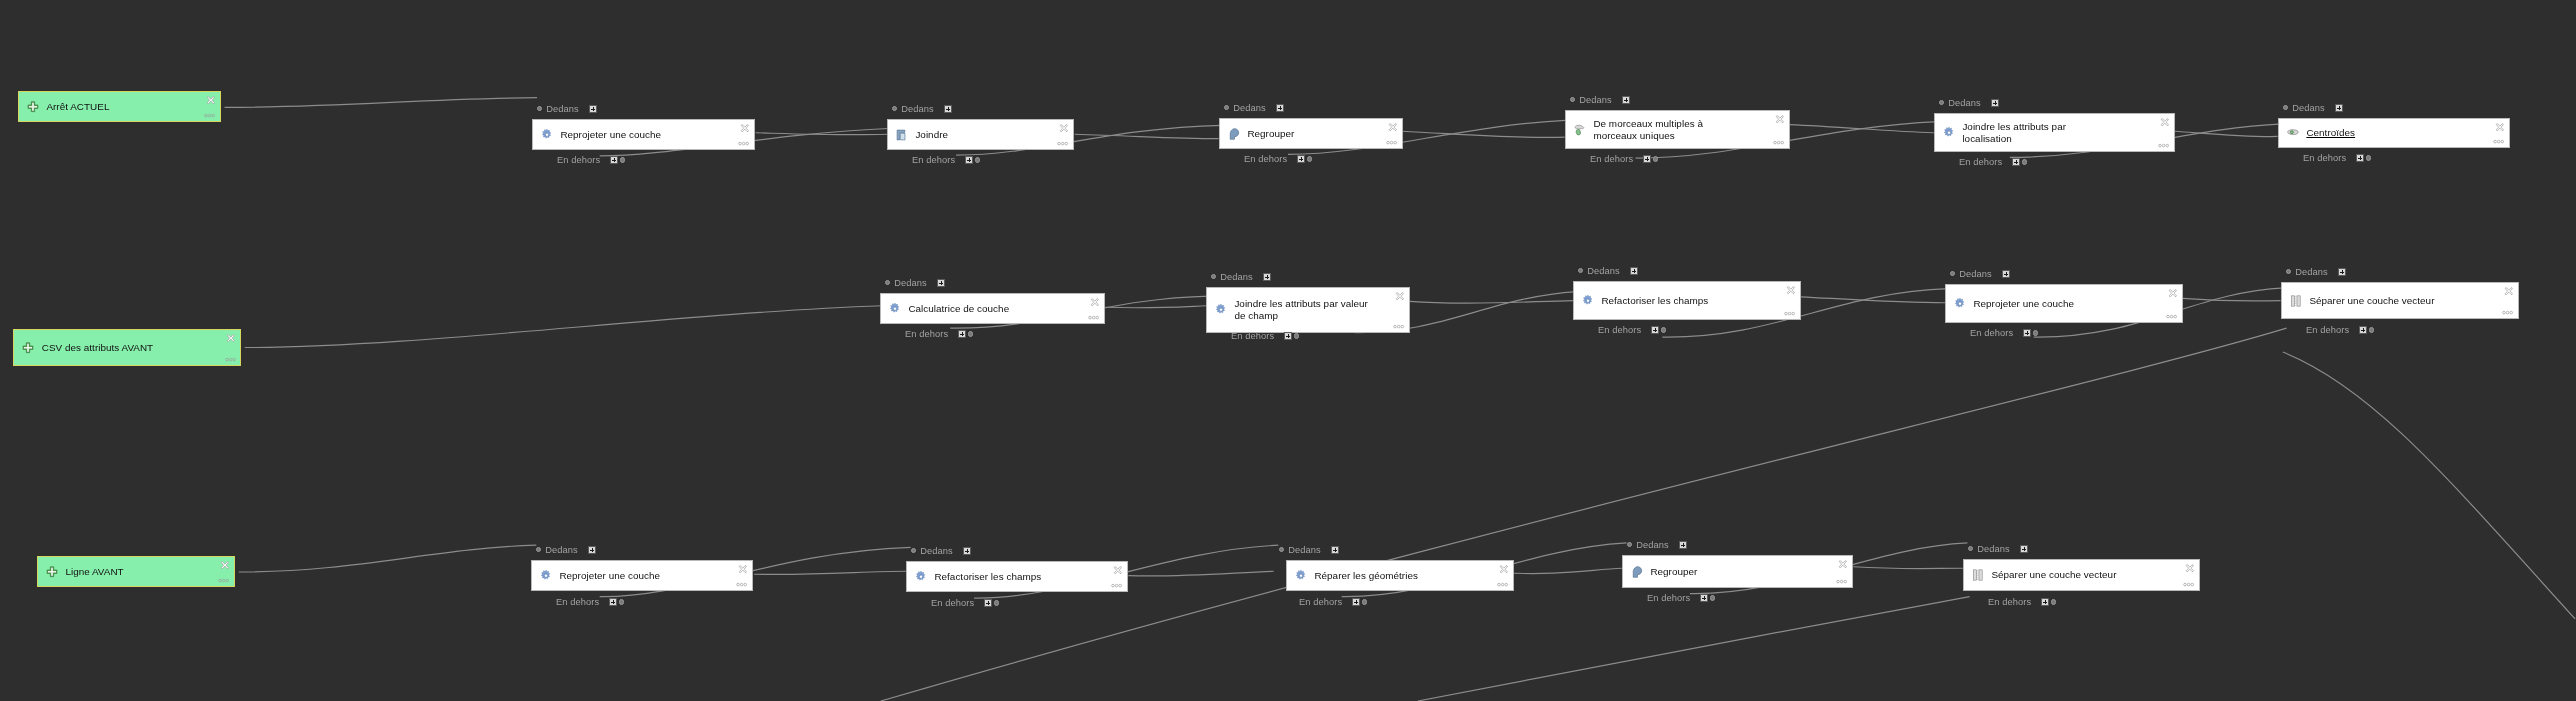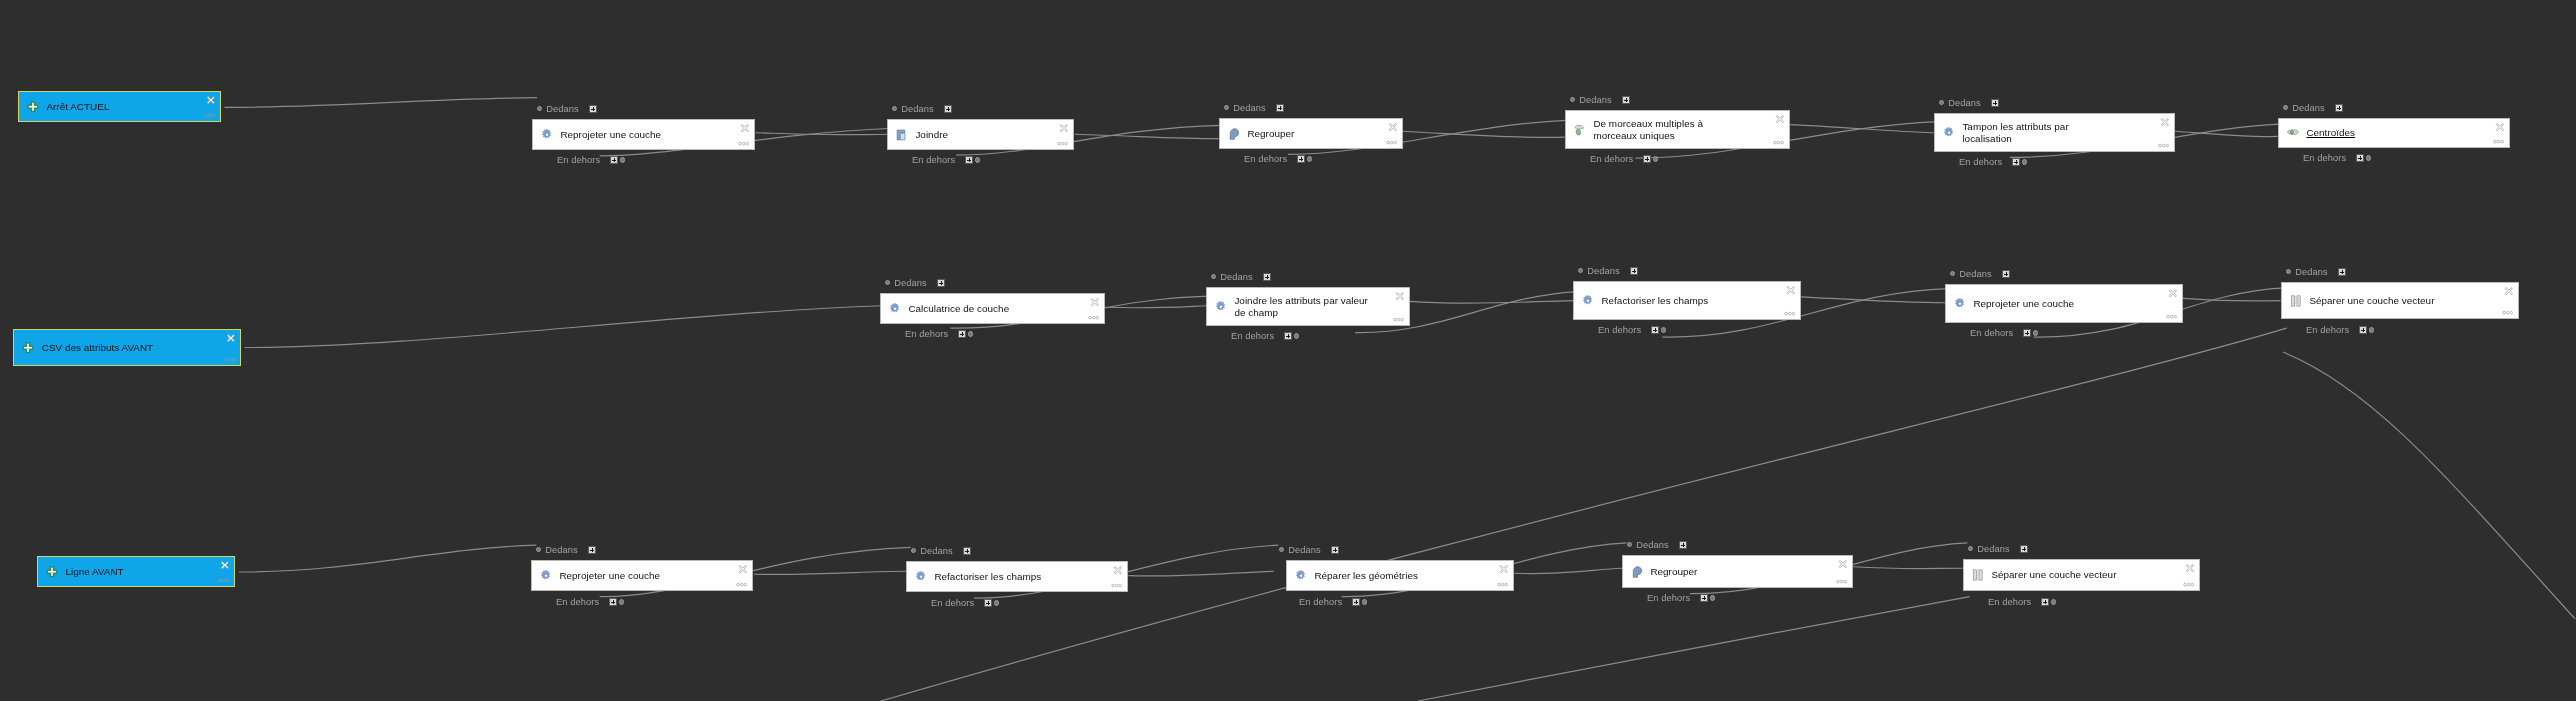--- a/index.html
+++ b/index.html
@@ -93,21 +93,21 @@
   .node-box {
     position: absolute;
     background: #ffffff;
     border: 0.7px solid #b9b9b9;
     box-sizing: border-box;
     display: flex;
     align-items: center;
     padding: 0 6px 0 6.7px;
   }
   .node-box.src {
-    background: #0ea5e9;
+    background: #86efac;
     border: 0.7px solid #d6d65e;
   }
   .node-icon {
     flex: 0 0 auto;
     width: 14px;
     height: 14px;
     margin-right: 6.7px;
     display: block;
   }
   .node-title {
@@ -307,21 +307,21 @@
           <span class="port-label">Dedans</span>
           <span class="port-plus"></span>
         </div>
         <div class="node-box" style="left: 0px; top: 0px; width: 241px; height: 39px;">
           <svg viewBox="0 0 20 20" class="node-icon">
             <g fill="#7e9fd0" stroke="#4d74ad" stroke-width="0.5">
               <path d="M10 1.6l1.3 2.2 2.5-.6-.5 2.5 2.3 1.2-1.8 1.8 1.4 2.1-2.5.5-.1 2.6-2.3-1.1-1.8 1.9-1.1-2.3-2.5.5.6-2.5-2.3-1.1 1.8-1.8-1.3-2.2 2.5-.4.2-2.5 2.2 1z"></path>
             </g>
             <circle cx="10" cy="9.6" r="2.4" fill="#ffffff" stroke="#4d74ad" stroke-width="0.8"></circle>
           </svg>
-          <span class="node-title">Tampon les attributs par
+          <span class="node-title">Joindre les attributs par
 localisation</span>
           <svg viewBox="0 0 14 14" class="node-close">
             <path d="M2.4 1.2l1.4 0 3.2 3.4 3.2-3.4 1.4 0 .5 1.2-3.3 3.6 3.3 3.6-.5 1.2-1.4 0-3.2-3.4-3.2 3.4-1.4 0-.5-1.2 3.3-3.6-3.3-3.6z" fill="#ffffff" stroke="#9d9d9d" stroke-width="1"></path>
           </svg>
           <svg viewBox="0 0 18 8" class="node-dots">
             <circle cx="3.2" cy="4" r="2.1" fill="none" stroke="#9a9a9a" stroke-width="1.1"></circle>
             <circle cx="9" cy="4" r="2.1" fill="none" stroke="#9a9a9a" stroke-width="1.1"></circle>
             <circle cx="14.8" cy="4" r="2.1" fill="none" stroke="#9a9a9a" stroke-width="1.1"></circle>
           </svg>
         </div>
@@ -403,21 +403,21 @@
           <span class="port-plus"></span>
           <span class="port-out-dot"></span>
         </div>
       </div>
       <div class="node" style="left: 1206px; top: 287px; width: 204px;">
         <div class="port-row" style="left: 4.5px; top: -16.4px;">
           <span class="port-dot"></span>
           <span class="port-label">Dedans</span>
           <span class="port-plus"></span>
         </div>
-        <div class="node-box" style="left: 0px; top: 0px; width: 204px; height: 39px;">
+        <div class="node-box" style="left: 0px; top: 0px; width: 204px; height: 46px;">
           <svg viewBox="0 0 20 20" class="node-icon">
             <g fill="#7e9fd0" stroke="#4d74ad" stroke-width="0.5">
               <path d="M10 1.6l1.3 2.2 2.5-.6-.5 2.5 2.3 1.2-1.8 1.8 1.4 2.1-2.5.5-.1 2.6-2.3-1.1-1.8 1.9-1.1-2.3-2.5.5.6-2.5-2.3-1.1 1.8-1.8-1.3-2.2 2.5-.4.2-2.5 2.2 1z"></path>
             </g>
             <circle cx="10" cy="9.6" r="2.4" fill="#ffffff" stroke="#4d74ad" stroke-width="0.8"></circle>
           </svg>
           <span class="node-title">Joindre les attributs par valeur
 de champ</span>
           <svg viewBox="0 0 14 14" class="node-close">
             <path d="M2.4 1.2l1.4 0 3.2 3.4 3.2-3.4 1.4 0 .5 1.2-3.3 3.6 3.3 3.6-.5 1.2-1.4 0-3.2-3.4-3.2 3.4-1.4 0-.5-1.2 3.3-3.6-3.3-3.6z" fill="#ffffff" stroke="#9d9d9d" stroke-width="1"></path>

